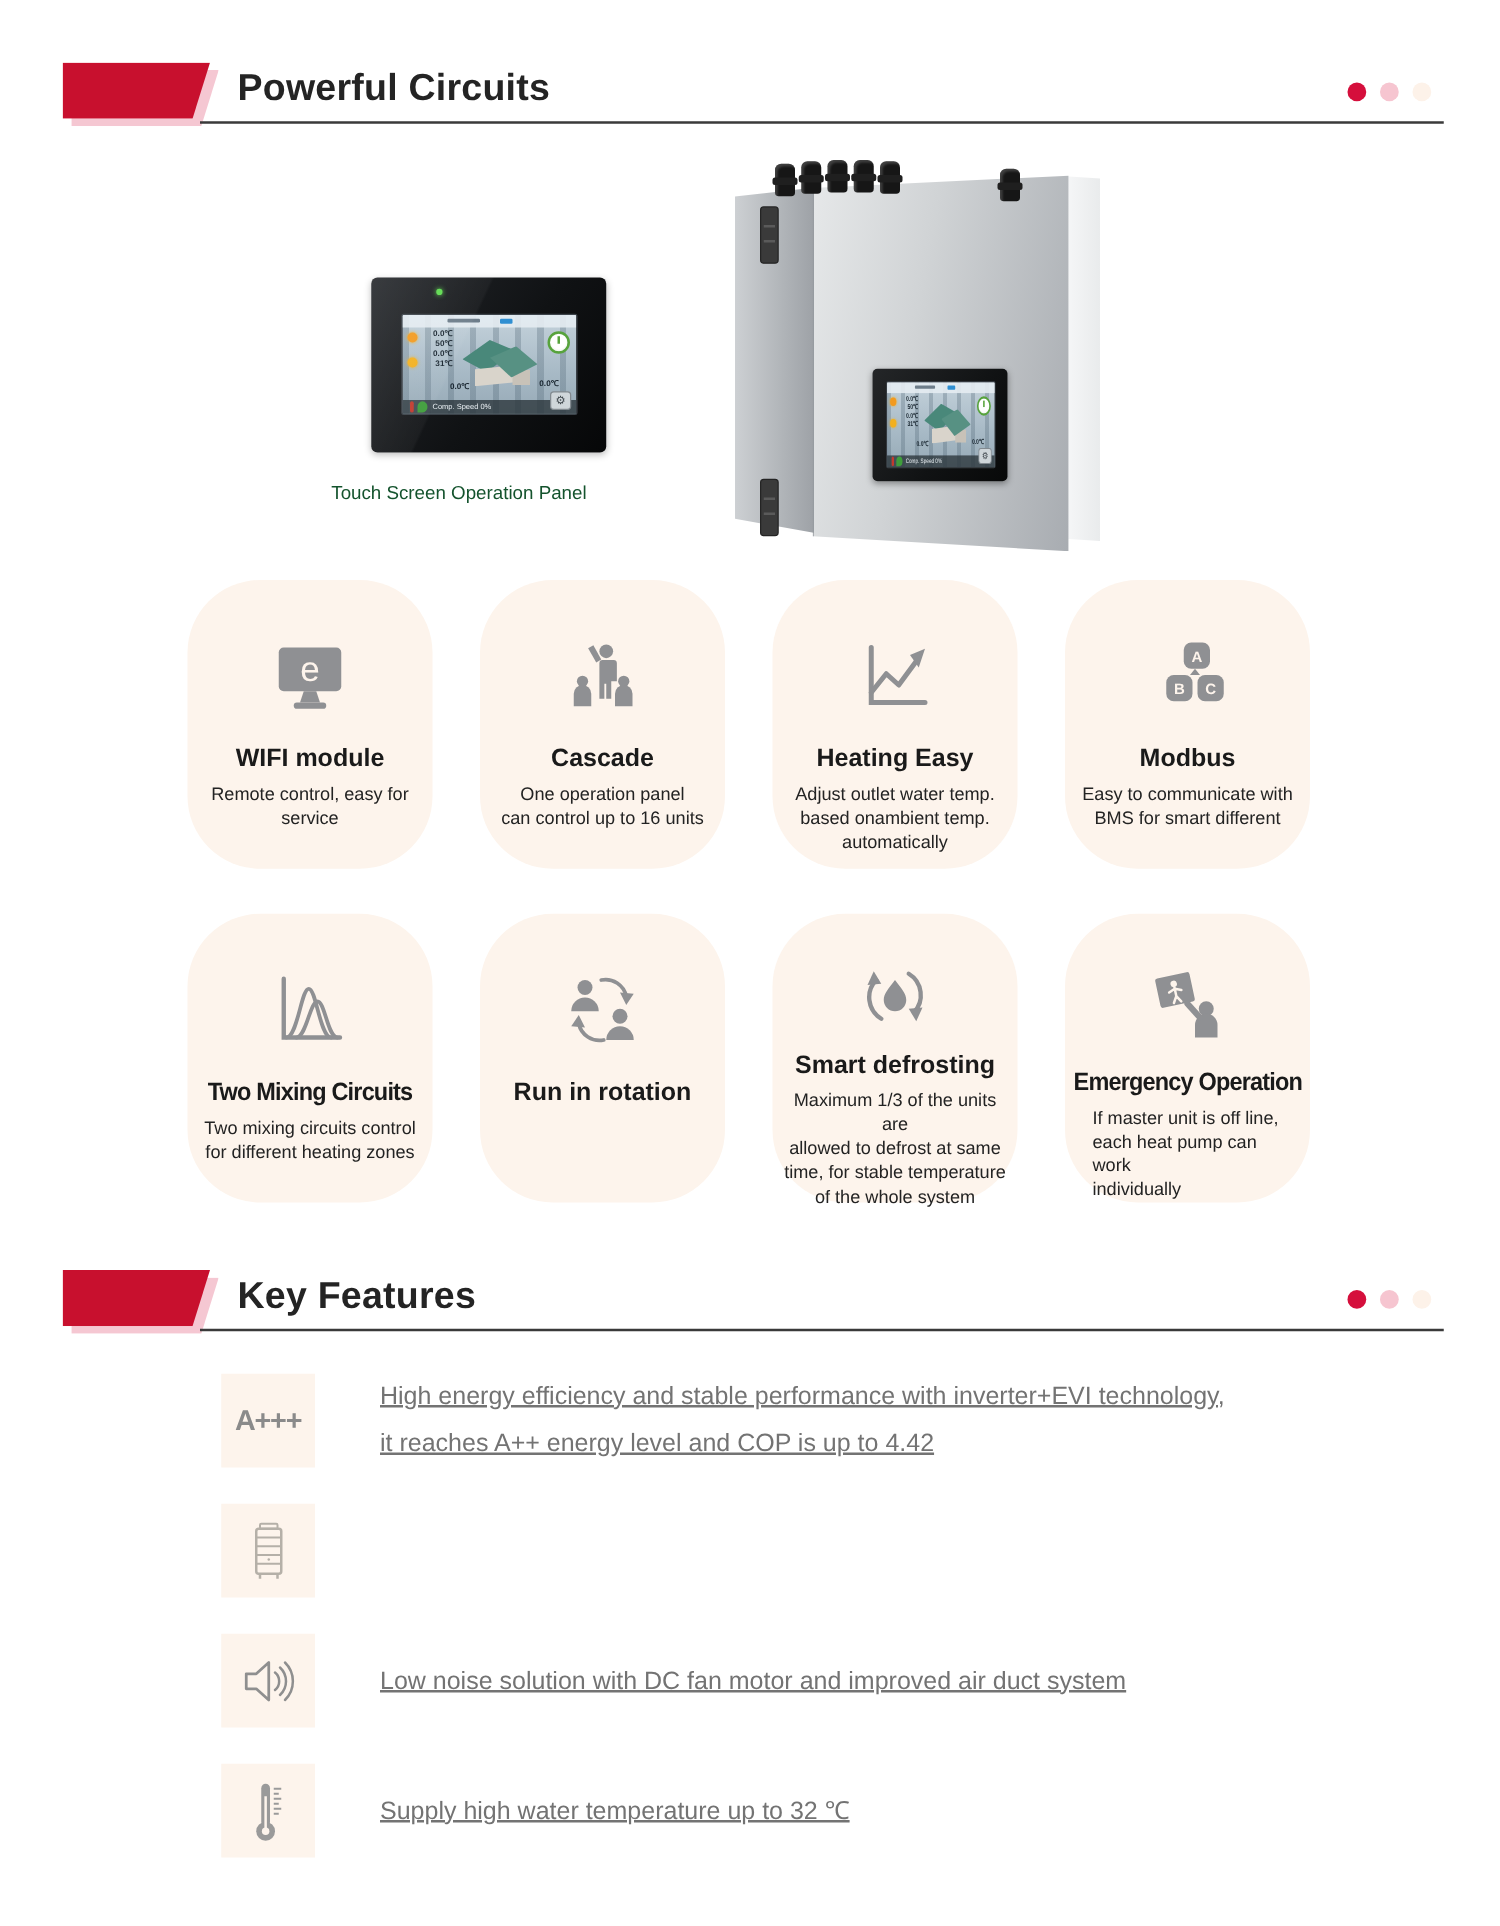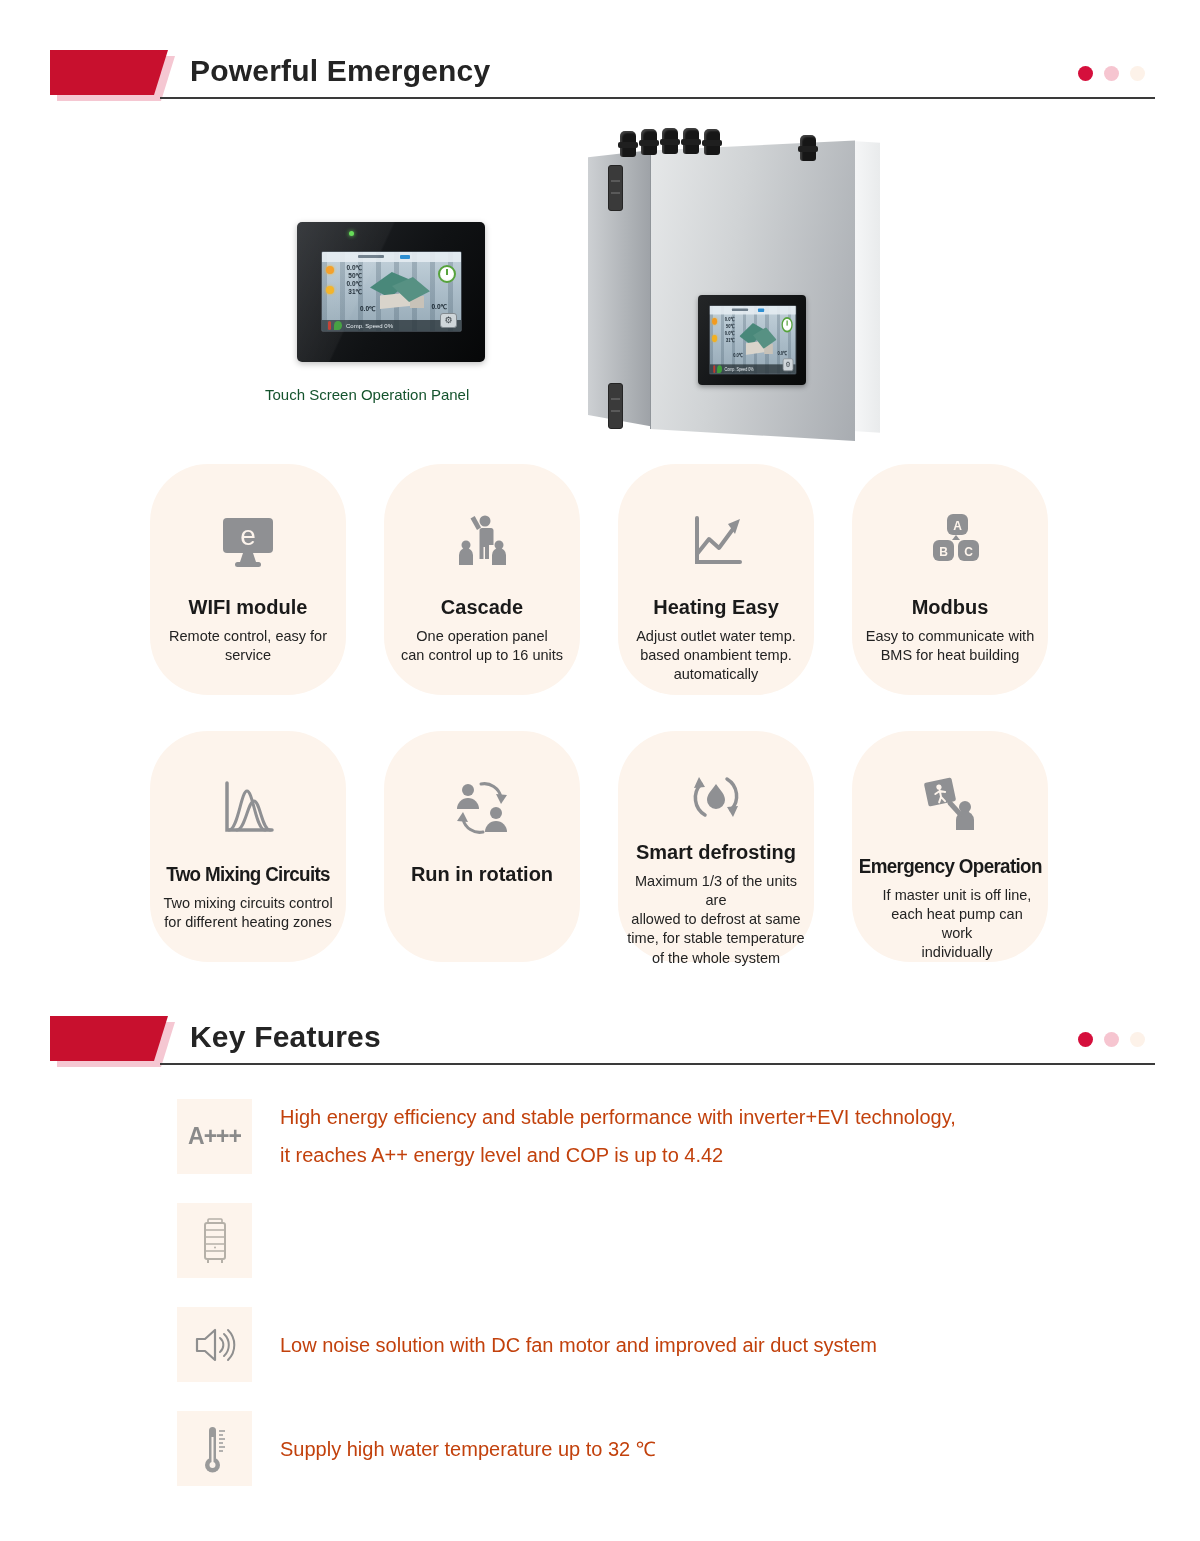--- a/index.html
+++ b/index.html
@@ -77,39 +77,39 @@
   .caption{position:absolute;left:265px;top:386px;width:236px;text-align:left;font-size:15px;color:#14532d;}
 
   
   .cards{position:absolute;left:150px;top:464px;display:grid;grid-template-columns:repeat(4,196px);
     column-gap:38px;row-gap:36px;}
   .card{width:196px;height:231px;background:#fdf4ec;border-radius:58px;display:flex;flex-direction:column;align-items:center;}
   .card-icon{height:86px;margin-top:34px;display:flex;align-items:center;justify-content:center;color:#8f9093;}
   .card-title{margin-top:12px;font-size:20px;font-weight:bold;color:#1a1a1a;white-space:nowrap;}
   .card:nth-child(5) .card-title,.card:nth-child(8) .card-title{letter-spacing:-.7px;transform:scaleX(.94);}
   .card-desc{margin-top:8px;padding:0 8px;font-size:14.5px;line-height:1.32;color:#232323;text-align:center;white-space:pre-line;}
-  .card:nth-child(8) .card-desc{text-align:center;padding-left:22px;}
+  .card:nth-child(8) .card-desc{text-align:left;padding-left:22px;}
 
   
   .kf-list{position:absolute;left:177px;top:1098px;display:flex;flex-direction:column;gap:29px;}
   .kf-row{display:flex;align-items:center;}
   .kf-iconbox{width:75px;height:75px;background:#fdf4ec;display:flex;align-items:center;justify-content:center;flex:0 0 75px;}
   .kf-a{font-size:23px;font-weight:bold;color:#8a8a8a;letter-spacing:-1px;}
-  .kf-text{margin-left:28px;font-size:20px;line-height:1.9;color:#c2410c;white-space:pre-line;}
+  .kf-text{margin-left:52px;font-size:20px;line-height:1.9;color:#737373;white-space:pre-line;text-decoration:underline;}
   svg{display:block;}
 </style>
 </head>
 <body>
 
 <div class="canvas">
 
   <div class="sec-head" style="top:50px;">
     <div class="tag-shadow"></div>
     <div class="tag"></div>
-    <div class="sec-title">Powerful Emergency</div>
+    <div class="sec-title">Powerful Circuits</div>
     <div class="sec-line"></div>
     <div class="dots">
       <span class="dot-1"></span>
       <span class="dot-2"></span>
       <span class="dot-3"></span>
     </div>
   </div>
 
   <div class="panel-device">
     <div class="panel-led"></div>
@@ -238,21 +238,21 @@
           <rect x="15" y="31" width="21" height="21" rx="6" fill="#8f9093"></rect>
           <rect x="40" y="31" width="21" height="21" rx="6" fill="#8f9093"></rect>
           <text x="39.5" y="20.5" text-anchor="middle" font-family="Liberation Sans, sans-serif" font-weight="bold" font-size="12" fill="#fdf4ec">A</text>
           <text x="25.5" y="46.5" text-anchor="middle" font-family="Liberation Sans, sans-serif" font-weight="bold" font-size="12" fill="#fdf4ec">B</text>
           <text x="50.5" y="46.5" text-anchor="middle" font-family="Liberation Sans, sans-serif" font-weight="bold" font-size="12" fill="#fdf4ec">C</text>
           <polygon points="38,26 34,31 42,31" fill="#8f9093"></polygon>
         </svg>
       </div>
       <div class="card-title">Modbus</div>
       <div class="card-desc">Easy to communicate with
-BMS for heat building</div>
+BMS for smart different</div>
     </div>
 
     <div class="card">
       <div class="card-icon">
         <svg width="64" height="64" viewBox="0 0 64 64">
           <path d="M11 7 V54 H56" stroke="#8f9093" stroke-width="3.5" fill="none" stroke-linecap="round"></path>
           <path d="M13 54 C 22 54, 25 15, 31 15 C 37 15, 40 54, 49 54" stroke="#8f9093" stroke-width="3" fill="none" stroke-linecap="round"></path>
           <path d="M21 54 C 29 54, 32 25, 38 25 C 44 25, 46 54, 54 54" stroke="#8f9093" stroke-width="3" fill="none" stroke-linecap="round"></path>
         </svg>
       </div>

